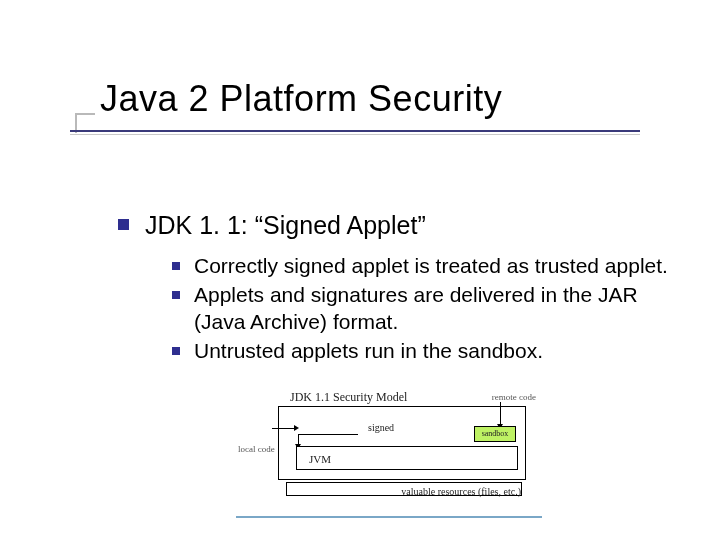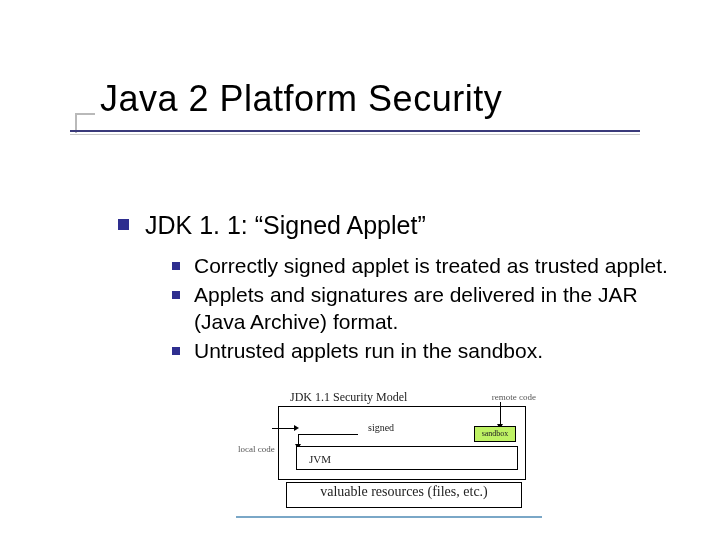--- a/index.html
+++ b/index.html
@@ -169,24 +169,24 @@
     font-size: 11px;
     line-height: 24px;
     background: #fff;
     box-sizing: border-box;
   }
   .diagram .res-box {
     position: absolute;
     left: 48px;
     top: 92px;
     width: 236px;
-    height: 26px;
-    border: 1px solid #000;
-    text-align: center;
-    font-size: 14px;
+    height: 14px;
+    border: 1px solid #000;
+    text-align: right;
+    font-size: 10px;
     line-height: 18px;
     background: #fff;
     box-sizing: border-box;
   }
   
   .arrow {
     position: absolute;
     background: #000;
   }
   .arrow.h {

